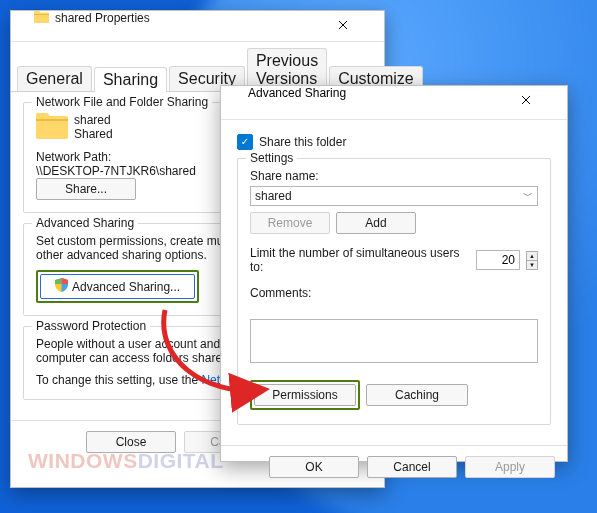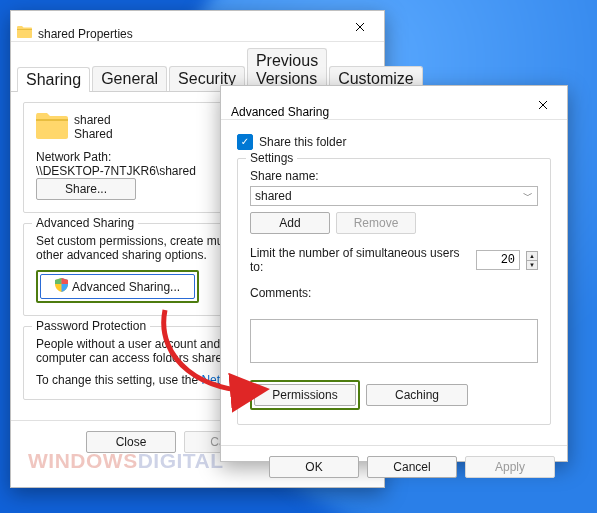--- a/index.html
+++ b/index.html
@@ -1,38 +1,38 @@
 <!DOCTYPE html>
 <html><head>
 <meta charset="utf-8">
 <style>
   html,body{margin:0;padding:0;width:597px;height:513px;background:#1061d8;font-family:"Segoe UI",Tahoma,sans-serif;font-size:12px;color:#1a1a1a;overflow:hidden;position:relative}
   body::before{content:"";position:absolute;right:-250px;top:-150px;width:700px;height:700px;border-radius:50%;background:radial-gradient(circle at 30% 30%,#5aa9ff 0%,#2a7fe8 50%);filter:blur(8px)}
   .window{position:absolute;background:#fff;border:1px solid #c0c0c0;box-shadow:0 6px 20px rgba(0,0,0,.35)}
   .w1{left:10px;top:10px;width:373px;height:476px}
   .w2{left:220px;top:85px;width:346px;height:375px}
-  .titlebar{display:flex;align-items:flex-end;height:30px;padding:0 6px;border-bottom:1px solid #e4e4e4}
+  .titlebar{display:flex;align-items:flex-start;height:30px;padding:0 23px;border-bottom:1px solid #e4e4e4}
   .w2 .titlebar{background:#fff;color:#000;border-bottom:1px solid #e4e4e4;height:33px}
   .titlebar .title{flex:1;font-size:12px}
   .titlebar .x{width:36px;height:28px;display:flex;align-items:center;justify-content:center;font-size:10px}
   .w2 .titlebar .x{color:#000}
   .folder-ico{display:inline-block;vertical-align:middle;margin-right:6px}
   
   .tabs{display:flex;align-items:flex-end;padding:6px 6px 0 6px;gap:2px;border-bottom:1px solid #d0d0d0}
   .tab{padding:3px 8px;border:1px solid #d7d7d7;border-bottom:none;border-radius:3px 3px 0 0;background:#f5f5f5;font-size:16px;cursor:default}
   .tab.active{background:#fff;position:relative;top:1px}
   .body{padding:10px 12px}
   .group{border:1px solid #d8d8d8;border-radius:2px;padding:10px 12px 12px;margin-bottom:10px;position:relative}
   .group-title{position:absolute;top:-8px;left:8px;background:#fff;padding:0 4px;font-size:12px}
   .btn{display:inline-flex;align-items:center;justify-content:center;border:1px solid #adadad;background:#f7f7f7;padding:3px 14px;font-size:12px;border-radius:2px;cursor:default}
   .btn.disabled{color:#9b9b9b;background:#f7f7f7;border-color:#d4d4d4}
   .btn.primary{background:#fff;border-color:#2a6bd6}
   .link{color:#0066cc}
   .hl{border:2px solid #4d7c0f;border-radius:2px;display:inline-block;padding:2px}
-  .input{border:1px solid #b7b7b7;background:#fff;padding:2px 4px;font-family:Liberation Mono, monospace;font-size:12px}
+  .input{border:1px solid #b7b7b7;background:#fff;padding:2px 4px;font-family:Liberation Sans, sans-serif;font-size:12px}
   textarea.input{width:100%;height:44px;resize:none;box-sizing:border-box}
   .row{display:flex;align-items:center;gap:6px}
   .select{display:flex;align-items:center;justify-content:space-between;border:1px solid #b7b7b7;padding:2px 4px;background:#fff}
   .chev{font-size:10px;color:#555}
   .spin{display:flex;flex-direction:column;border:1px solid #adadad}
   .spin span{font-size:6px;line-height:8px;padding:0 2px;background:#f0f0f0;border-bottom:1px solid #adadad}
   .spin span:last-child{border-bottom:none}
   .footer{display:flex;justify-content:flex-end;gap:8px;padding:10px 12px;border-top:1px solid #e0e0e0}
   .checkbox{display:inline-flex;align-items:center;justify-content:center;width:14px;height:14px;border:1px solid #0078d4;background:#0078d4;border-radius:2px;color:#fff;font-size:10px;line-height:1}
   .shield{display:inline-block;vertical-align:middle;margin-right:4px}
@@ -54,29 +54,30 @@
     </span>
     <span class="title">shared Properties</span>
     <div class="x">
       <svg width="10" height="10" viewBox="0 0 10 10" stroke="#000" stroke-width="1">
           <path d="M1 1l8 8M9 1l-8 8"></path>
         </svg>
     </div>
   </div>
 
   <div class="tabs">
+    <div class="tab">General</div>
     <div class="tab active">Sharing</div>
-    <div class="tab">General</div>
     <div class="tab">Security</div>
     <div class="tab">Previous Versions</div>
     <div class="tab">Customize</div>
   </div>
 
   <div class="body">
     <div class="group">
+      <span class="group-title">Network File and Folder Sharing</span>
       <div class="row" style="align-items:flex-start;margin-bottom:8px">
         <span>
           <svg width="32" height="26" viewBox="0 0 32 26">
               <path d="M0 4c0-2 0-4 2-4h9l3 3h16c1.1 0 2 .9 2 2v19c0 1.1-.9 2-2 2H2c-1.1 0-2-.9-2-2z" fill="#ffd76b"></path>
               <path d="M0 6h32v2H0z" fill="#e8bd3f"></path>
             </svg>
         </span>
         <div>
           <div>shared</div>
           <div>Shared</div>
@@ -140,22 +141,22 @@
     <div class="group" style="padding:10px 12px 14px">
       <span class="group-title">Settings</span>
 
       <div style="margin-bottom:3px">Share name:</div>
       <div class="select" style="margin-bottom:6px">
         <span>shared</span>
         <span class="chev">﹀</span>
       </div>
 
       <div class="row" style="margin-bottom:12px">
+        <div class="btn disabled" style="min-width:50px">Remove</div>
         <div class="btn" style="min-width:50px">Add</div>
-        <div class="btn disabled" style="min-width:50px">Remove</div>
       </div>
 
       <div class="row" style="justify-content:space-between;margin-bottom:12px">
         <span>Limit the number of simultaneous users to:</span>
         <div class="row">
           <input class="input" style="width: 34px; text-align: right;" value="20">
           <div class="spin">
               <span>▲</span>
               <span>▼</span>
             </div>

